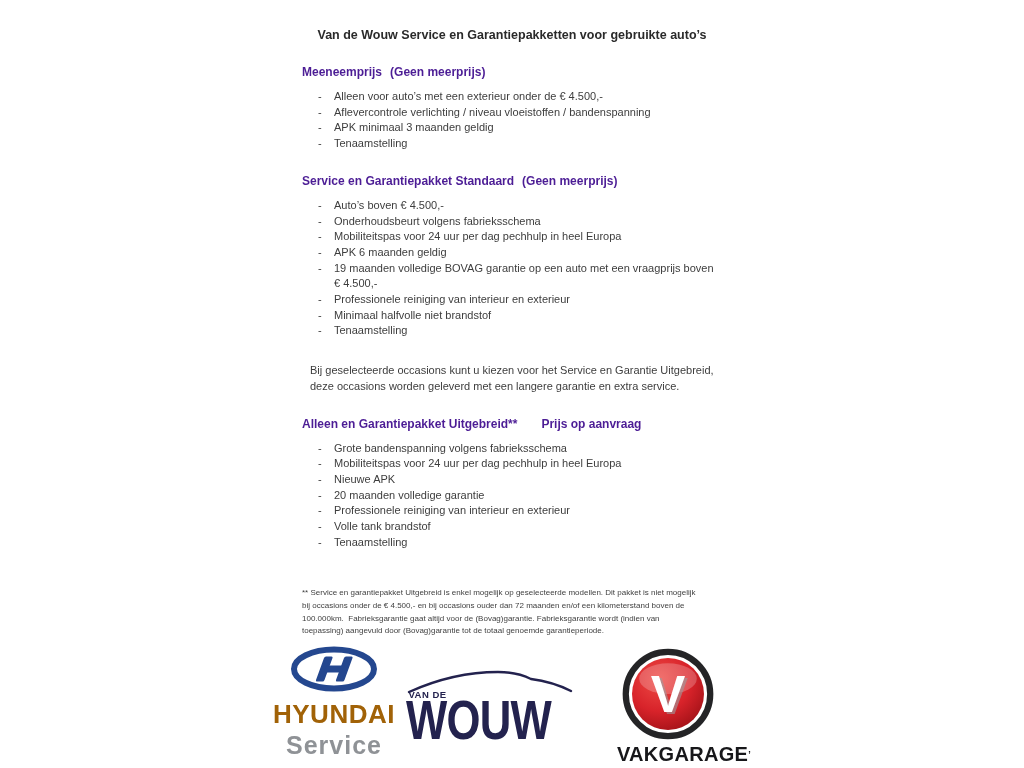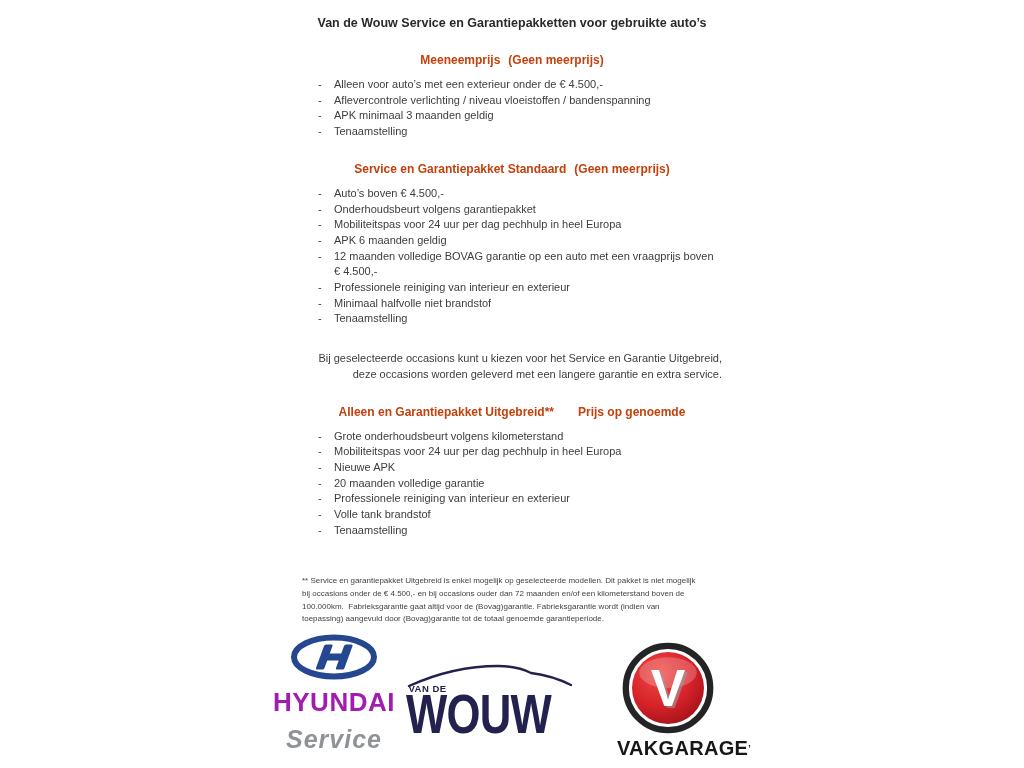--- a/index.html
+++ b/index.html
@@ -6,69 +6,68 @@
   html, body {
     margin: 0; padding: 0;
     width: 1024px; height: 768px;
     background: #ffffff;
     overflow: hidden;
     font-family: "Liberation Sans", "DejaVu Sans", sans-serif;
   }
   .doc {
     width: 420px;
     margin: 0 auto;
-    padding-top: 16px;
+    padding-top: 28px;
     color: #3d3d3d;
     font-size: 11px;
     line-height: 15.7px;
   }
   .title {
     font-size: 12.5px;
     font-weight: bold;
     color: #2a2a2a;
     text-align: center;
     line-height: 15px;
     margin: 0 0 14px 0;
   }
   .section { margin-top: 22px; }
   .sec-h {
     font-size: 12px;
     font-weight: bold;
-    color: #c2410c;
+    color: #4c1d95;
     line-height: 15px;
     margin: 0 0 9px 0;
-    text-align: center;
   }
   .sec-note { margin-left: 8px; }
   .sec-h.wide .sec-note { margin-left: 24px; }
   ul.items { list-style: none; margin: 0; padding: 0; }
   .items li { display: flex; }
   .dash { flex: 0 0 16px; margin-left: 16px; }
   .li-text { flex: 1; padding-right: 3px; }
-  .para { margin: 24px 0 0 16px; text-align: right; }
+  .para { margin: 24px 0 0 8px; }
   .footnote {
     margin-top: 37px;
     width: 400px;
     font-size: 8px;
     line-height: 12.6px;
     color: #3f3f3f;
     white-space: pre-wrap;
   }
   .logos {
     width: 478px;
     margin: 4px auto 0 auto;
     display: flex;
     justify-content: space-between;
     align-items: flex-end;
   }
   svg text { font-family: "Liberation Sans", "DejaVu Sans", sans-serif; }
   
   .hyundai { display: flex; flex-direction: column; align-items: center; margin-bottom: 6px; }
-  .hy-brand { font-size: 26px; font-weight: bold; color: #a21caf; line-height: 1; margin-top: 9px; letter-spacing: 0.5px; }
-  .hy-sub   { font-size: 25px; font-weight: bold; color: #8f9296; line-height: 1; margin-top: 12px; letter-spacing: 1px; font-style: italic; }
+  .hy-brand { font-size: 26px; font-weight: bold; color: #a16207; line-height: 1; margin-top: 9px; letter-spacing: 0.5px; }
+  .hy-sub   { font-size: 25px; font-weight: bold; color: #8f9296; line-height: 1; margin-top: 6px; letter-spacing: 1px; }
   
   .wouw { width: 168px; margin-bottom: 24px; }
   .carline { display: block; }
   .wouw-top {
     font-size: 9.5px; font-weight: 800; color: #23224e;
     letter-spacing: 0.5px; line-height: 10px; margin: -4px 0 0 2px;
   }
   .wouw-main {
     font-size: 56px; font-weight: 800; color: #23224e;
     line-height: 40px; letter-spacing: -1px;
@@ -111,57 +110,57 @@
 
   <div class="section">
     <h2 class="sec-h"><span>Service en Garantiepakket Standaard</span><span class="sec-note">(Geen meerprijs)</span></h2>
     <ul class="items">
       <li>
           <span class="dash">-</span>
           <span class="li-text">Auto’s boven € 4.500,-</span>
         </li>
       <li>
           <span class="dash">-</span>
-          <span class="li-text">Onderhoudsbeurt volgens garantiepakket</span>
+          <span class="li-text">Onderhoudsbeurt volgens fabrieksschema</span>
         </li>
       <li>
           <span class="dash">-</span>
           <span class="li-text">Mobiliteitspas voor 24 uur per dag pechhulp in heel Europa</span>
         </li>
       <li>
           <span class="dash">-</span>
           <span class="li-text">APK 6 maanden geldig</span>
         </li>
       <li>
           <span class="dash">-</span>
-          <span class="li-text">12 maanden volledige BOVAG garantie op een auto met een vraagprijs boven € 4.500,-</span>
+          <span class="li-text">19 maanden volledige BOVAG garantie op een auto met een vraagprijs boven € 4.500,-</span>
         </li>
       <li>
           <span class="dash">-</span>
           <span class="li-text">Professionele reiniging van interieur en exterieur</span>
         </li>
       <li>
           <span class="dash">-</span>
           <span class="li-text">Minimaal halfvolle niet brandstof</span>
         </li>
       <li>
           <span class="dash">-</span>
           <span class="li-text">Tenaamstelling</span>
         </li>
     </ul>
   </div>
 
   <p class="para">Bij geselecteerde occasions kunt u kiezen voor het Service en Garantie Uitgebreid, deze occasions worden geleverd met een langere garantie en extra service.</p>
 
   <div class="section">
-    <h2 class="sec-h wide"><span>Alleen en Garantiepakket Uitgebreid**</span><span class="sec-note">Prijs op genoemde</span></h2>
+    <h2 class="sec-h wide"><span>Alleen en Garantiepakket Uitgebreid**</span><span class="sec-note">Prijs op aanvraag</span></h2>
     <ul class="items">
       <li>
           <span class="dash">-</span>
-          <span class="li-text">Grote onderhoudsbeurt volgens kilometerstand</span>
+          <span class="li-text">Grote bandenspanning volgens fabrieksschema</span>
         </li>
       <li>
           <span class="dash">-</span>
           <span class="li-text">Mobiliteitspas voor 24 uur per dag pechhulp in heel Europa</span>
         </li>
       <li>
           <span class="dash">-</span>
           <span class="li-text">Nieuwe APK</span>
         </li>
       <li>

